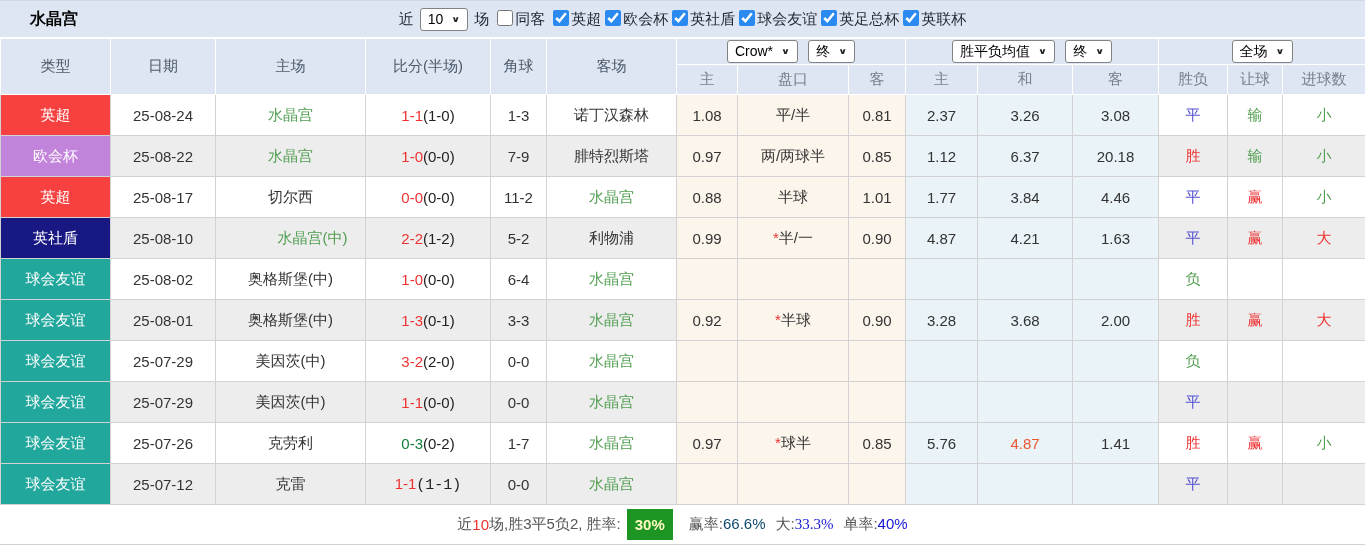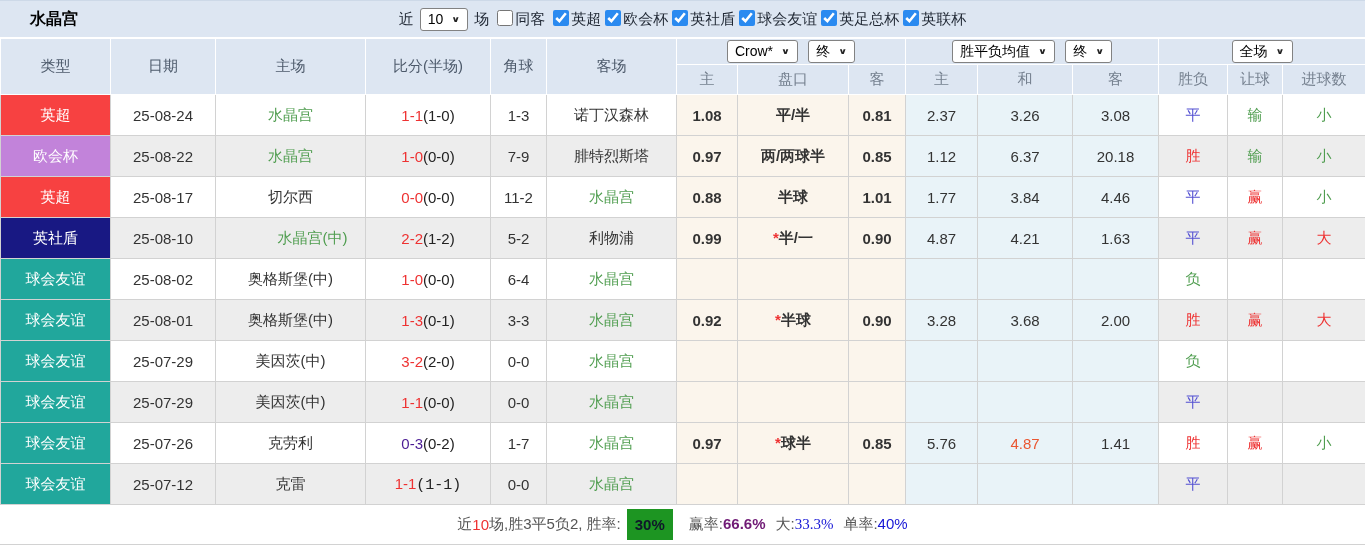--- a/index.html
+++ b/index.html
@@ -34,31 +34,31 @@
   }
   thead tr.selrow th { height:26px; }
   thead tr.subrow th { height:30px; color:#75808f; }
   thead th .fakeselect { margin:0 3px; }
   tbody td {
     border:1px solid #d2d2d2; text-align:center; height:41px; padding:0;
     color:#333; overflow:hidden; white-space:nowrap;
   }
   tbody tr.odd td { background:#ffffff; }
   tbody tr.even td { background:#ededed; }
-  tbody td.warm { background:#fbf5ec !important;font-weight:bold; }
+  tbody td.warm { background:#fbf5ec !important; }
   tbody td.cool { background:#e9f3f8 !important; }
   tbody td.type { color:#fff; }
 
   
   .footer {
     height:40px; border-bottom:1px solid #d2d2d2; background:#fff;
     display:flex; align-items:center; justify-content:center;
     font-size:15px; color:#555;
   }
-  .badge { color:#0f172a; font-weight:bold; padding:7px 8px; margin:14px 6px; }
+  .badge { color:#fef9c3; font-weight:bold; padding:7px 8px; margin:14px 6px; }
   .stat { margin-left:10px; }
 </style>
 </head>
 <body>
 
 <div class="page">
 
   <div class="topbar">
     <div class="title">水晶宫</div>
     <div class="controls">
@@ -300,21 +300,21 @@
           <td class="cool"></td>
           <td class="cool"></td>
           <td><span style="color: rgb(83, 80, 210);">平</span></td>
           <td><span></span></td>
           <td><span></span></td>
         </tr>
         <tr class="odd">
           <td class="type" style="background: rgb(33, 167, 156);">球会友谊</td>
           <td>25-07-26</td>
           <td><span>克劳利</span></td>
-          <td><span style="color: #4c1d95;">0-3</span><span style="color: rgb(34, 34, 34);">(0-2)</span></td>
+          <td><span style="color: #15803d;">0-3</span><span style="color: rgb(34, 34, 34);">(0-2)</span></td>
           <td>1-7</td>
           <td><span style="color: rgb(79, 157, 79);">水晶宫</span></td>
           <td class="warm">0.97</td>
           <td class="warm"><span style="color: rgb(238, 50, 50);">*</span><span>球半</span></td>
           <td class="warm">0.85</td>
           <td class="cool">5.76</td>
           <td class="cool" style="color: rgb(234, 86, 49);">4.87</td>
           <td class="cool">1.41</td>
           <td><span style="color: rgb(238, 50, 50);">胜</span></td>
           <td><span style="color: rgb(238, 50, 50);">赢</span></td>
@@ -338,16 +338,16 @@
           <td><span></span></td>
         </tr>
       </tbody>
   </table>
 
   <div class="footer">
     <span>近</span>
     <span id="summary-count" style="color: rgb(238, 50, 50);">10</span>
     <span>场,胜3平5负2, 胜率:</span>
     <span class="badge" style="background: rgb(29, 149, 34);">30%</span>
-    <span id="stats"><span class="stat"><span>赢率:</span><span style="color: #701a75; font-weight: bold;">66.6%</span></span><span class="stat"><span>大:</span><span style="color: rgb(23, 23, 214); font-family: Liberation Serif, serif;">33.3%</span></span><span class="stat"><span>单率:</span><span style="color: rgb(23, 23, 214);">40%</span></span></span>
+    <span id="stats"><span class="stat"><span>赢率:</span><span style="color: #0c4a6e;">66.6%</span></span><span class="stat"><span>大:</span><span style="color: rgb(23, 23, 214); font-family: Liberation Serif, serif;">33.3%</span></span><span class="stat"><span>单率:</span><span style="color: rgb(23, 23, 214);">40%</span></span></span>
   </div>
 
 </div>
 
 </body></html>

